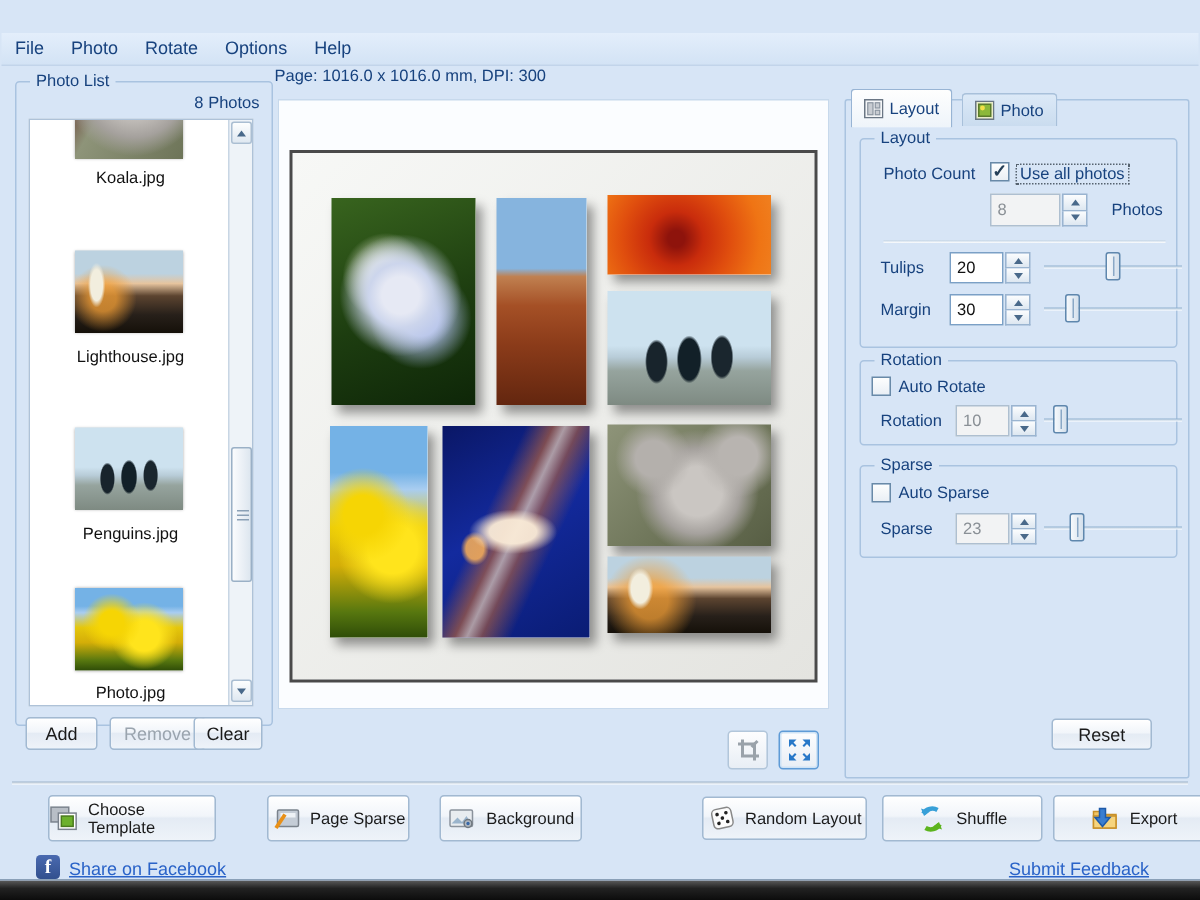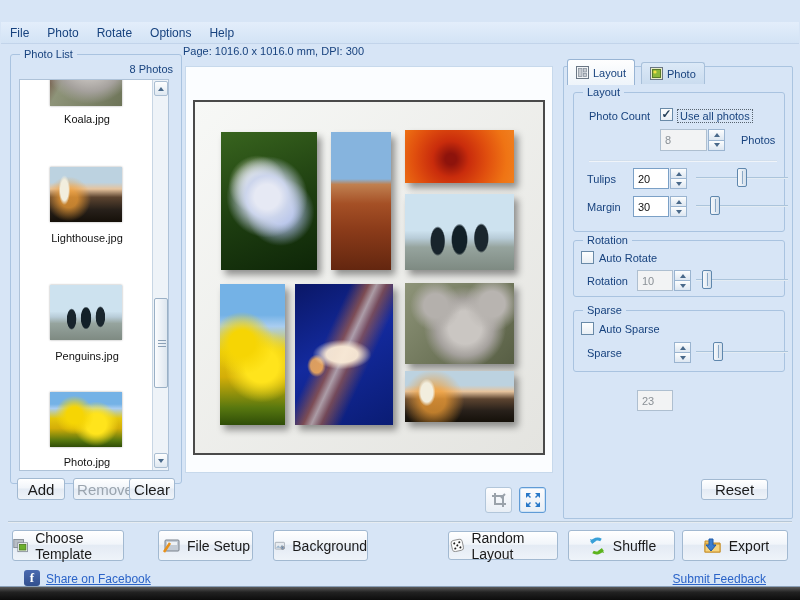--- a/index.html
+++ b/index.html
@@ -27,29 +27,29 @@
   .win-btn.min { width:29px; border-radius:0 0 0 3px; }
   .win-btn.max { width:27px; border-left:none; border-right:none; }
   .win-btn.close { width:44px; border-radius:0 0 3px 0;
     background:linear-gradient(#f0a88e, #d95936 45%, #bc3012 50%, #d4502a); color:#fff; font-size:11px; font-weight:bold;
     text-shadow:0 1px 2px rgba(0,0,0,.6); }
   .min-glyph { width:9px; height:3px; background:#2f3540; margin-top:8px; }
   .max-glyph { width:9px; height:7px; border:2px solid #2f3540; }
 
   
   .menubar { position:absolute; left:1px; top:22px; width:798px; height:22px;
-    background:linear-gradient(#e3eefb,#d3e3f5); border-bottom:1px solid #c2d4ea; display:flex; align-items:center; }
+    background:linear-gradient(#e3eefb,#d3e3f5); border-bottom:1px solid #c2d4ea; display:flex; }
   .menu-item { padding:3px 9px; color:#17427e; font-size:12px; }
 
   
   .groupbox { position:absolute; border:1px solid #a9c3e0; border-radius:3px; }
   .group-label { position:absolute; top:-7px; left:9px; background:#d7e5f6; padding:0 4px; color:#17427e; font-size:11px; }
   .btn { position:absolute; border:1px solid #a2b9d1; border-radius:3px;
     background:linear-gradient(#ffffff,#f1f5fa 45%, #e4ebf4 50%, #eef3f9);
-    box-shadow:0 1px 1px rgba(255,255,255,.9) inset; color:#1a1a1a; font-size:15px;
+    box-shadow:0 1px 1px rgba(255,255,255,.9) inset; color:#1a1a1a; font-size:12px;
     display:flex; align-items:center; justify-content:center; gap:6px; }
   .btn.disabled { color:#9aa4ae; }
   .link { color:#2a63c8; text-decoration:underline; font-size:12px; }
   .edit { position:absolute; border:1px solid #7ba0c6; background:#fff; font-family:"Liberation Sans",sans-serif;
     font-size:11px; color:#111; padding:0 4px; }
   .edit.disabled { background:#f2f3f4; color:#8a9096; border-color:#aebfd0; }
   .spin { position:absolute; width:17px; display:flex; flex-direction:column; }
   .spin-btn { flex:1; border:1px solid #9ab4d0; background:linear-gradient(#fcfdfe,#dde7f1);
     display:flex; align-items:center; justify-content:center; }
   .spin-btn + .spin-btn { border-top:none; }
@@ -128,21 +128,21 @@
   .tab { position:absolute; display:flex; align-items:center; gap:4px; padding:0 8px; color:#17427e; font-size:11px; }
   .tab.active { left:567px; top:59px; height:26px; background:linear-gradient(#fefefe,#eef4fa); border:1px solid #98b4d4; border-bottom:none;
     border-radius:3px 3px 0 0; z-index:3; }
   .tab.inactive { left:641px; top:62px; height:22px; background:linear-gradient(#dce9f7,#cadcef); border:1px solid #a8c0da; border-bottom:none;
     border-radius:3px 3px 0 0; }
   .sep-line { position:absolute; height:2px; background:linear-gradient(#c2d4e6,#fff); }
   .reset-btn { left:701px; top:479px; width:67px; height:21px; }
 
   
   .hdiv { position:absolute; left:8px; top:521px; width:784px; height:2px; background:linear-gradient(#9eb4ca,#fff); }
-  .toolbar-btn { top:530px; height:31px; font-size:14px; }
+  .toolbar-btn { top:530px; height:31px; font-size:11px;margin-left:20px; }
   .footer-strip { position:absolute; left:0; top:586px; width:800px; height:14px;
     background:linear-gradient(#5a5a5a,#222 40%,#0c0c0c); border-top:1px solid #8aa0b8; }
   .fb-icon { position:absolute; left:24px; top:570px; width:16px; height:16px; border-radius:3px;
     background:linear-gradient(#4a6ab0,#32508e); color:#fff; font-weight:bold; font-size:13px; text-align:center; line-height:16px;
     font-family:"Liberation Serif",serif; }
   .share-link { position:absolute; left:46px; top:572px; }
   .feedback-link { position:absolute; right:34px; top:572px; }
 
   svg { display:block; }
 </style>
@@ -306,21 +306,21 @@
     <div class="slider-track"></div>
     <div class="slider-thumb" style="left:6px;"></div>
   </div>
 
   <div class="groupbox" style="left:573px; top:310px; width:212px; height:62px;">
     <div class="group-label">Sparse</div>
   </div>
   <div class="checkbox" style="left:581px; top:322px;"></div>
   <div class="label" style="left:599px; top:323px;">Auto Sparse</div>
   <div class="label" style="left:587px; top:347px;">Sparse</div>
-  <input class="edit disabled" style="left: 637px; top: 342px; width: 36px; height: 21px; margin-top: 48px;" readonly="" value="23">
+  <input class="edit disabled" style="left: 637px; top: 342px; width: 36px; height: 21px;" readonly="" value="23">
   <div class="spin" style="left:674px; top:342px; height:21px;">
     <div class="spin-btn">
         <div class="tri-up"></div>
       </div>
     <div class="spin-btn">
         <div class="tri-down"></div>
       </div>
   </div>
   <div class="slider" style="left:696px; top:342px; width:92px;">
     <div class="slider-track"></div>
@@ -338,21 +338,21 @@
       <rect x="8" y="7" width="8" height="7" fill="#6cb02c" stroke="#4a7a1e"></rect>
     </svg>
     <span>Choose Template</span>
   </div>
   <div class="btn toolbar-btn" style="left:158px; width:95px;">
     <svg width="20" height="18" viewBox="0 0 20 18">
       <rect x="4" y="3" width="14" height="11" rx="1" fill="#c4ccd6" stroke="#7a828c"></rect>
       <rect x="6" y="5" width="10" height="3" fill="#eef2f6"></rect>
       <line x1="3" y1="15" x2="9" y2="6" stroke="#e89018" stroke-width="2.5"></line>
     </svg>
-    <span>File Setup</span>
+    <span>Page Sparse</span>
   </div>
   <div class="btn toolbar-btn" style="left:273px; width:95px;">
     <svg width="20" height="18" viewBox="0 0 20 18">
       <rect x="2" y="3" width="15" height="11" rx="1" fill="#e8ecf0" stroke="#8a929c"></rect>
       <path d="M3 12 l4 -4 3 3 3 -4 3 5 Z" fill="#9ab4cc"></path>
       <circle cx="14" cy="12" r="2.6" fill="#b0b8c0" stroke="#707880"></circle>
       <circle cx="14" cy="12" r="1.1" fill="#3868a8"></circle>
     </svg>
     <span>Background</span>
   </div>

